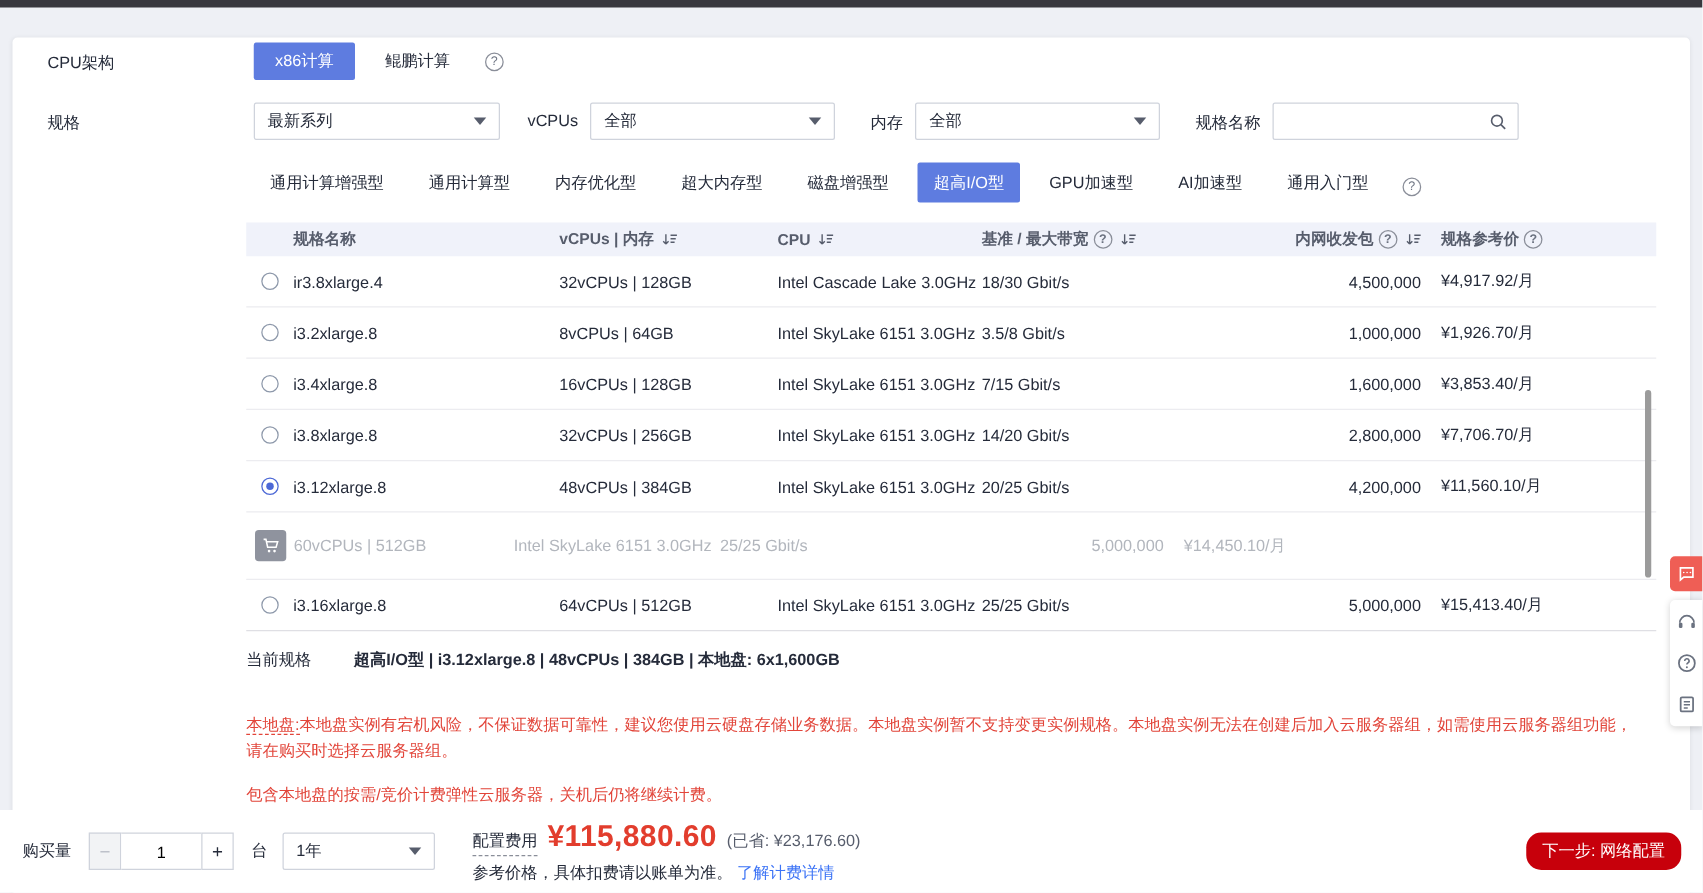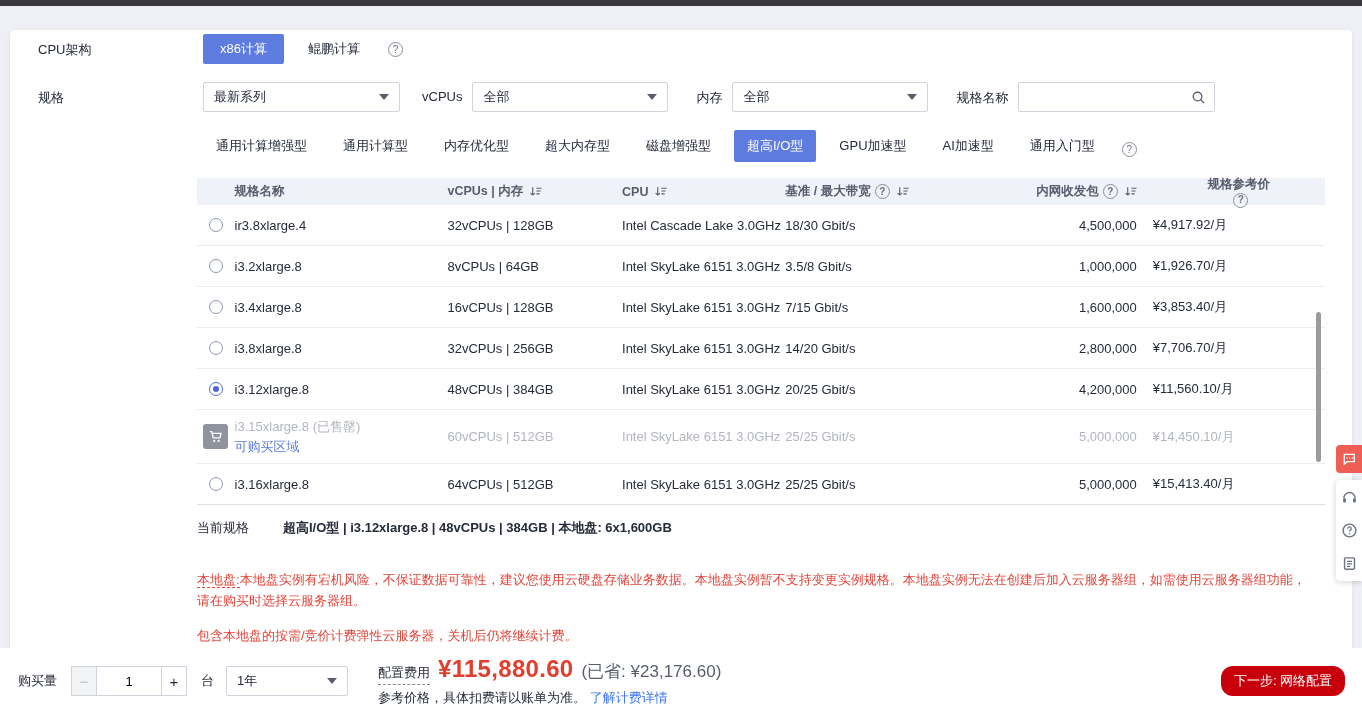--- a/index.html
+++ b/index.html
@@ -67,21 +67,21 @@
   .trow { display:flex; align-items:center; height:41px; border-bottom:1px solid #ececf0; }
   .trow.sold { height:54px; color:#b2b6bd; }
   .trow.sold .dim { color:#b2b6bd; }
   .trow.last { border-bottom:1px solid #dfdfe4; }
   .c0 { width:38px; display:flex; justify-content:center; }
   .c1 { width:215px; }
   .c2 { width:140px; }
   .c3 { width:165px;margin-left:36px; }
   .c4 { width:155px; }
   .c5 { width:200px; text-align:right; justify-content:flex-end !important; }
-  .c6 { width:190px; padding-left:16px;flex-direction:column; }
+  .c6 { width:190px; padding-left:16px; }
 
   .radio { width:14px; height:14px; border:1px solid #8d98aa; border-radius:50%; background:#fff; position:relative; cursor:pointer; }
   .radio.checked { border-color:#4c68d6; }
   .radio.checked::after {
     content:""; position:absolute; left:3px; top:3px; width:6px; height:6px;
     border-radius:50%; background:#4c68d6;
   }
 
   .sort-icon { margin-left:6px; display:inline-flex; }
   .cart-badge {
@@ -111,21 +111,21 @@
   .qty-input {
     width:64px; height:30px; border:1px solid #cfd3dc; border-left:none; border-right:none;
     text-align:center; font:inherit; outline:none;
   }
   .unit { margin:0 12px 0 14px; }
   .duration { width:122px; }
   .fee { margin-left:30px; }
   .fee-line1 { display:flex; align-items:baseline; }
   .fee-label { border-bottom:1px dashed #8a8e99; padding-bottom:2px; }
   .fee-price { color:#e23d2d; font-size:24px; font-weight:bold; margin:0 8px; letter-spacing:.3px; }
-  .fee-saved { color:#575d6c; font-size:17px; }
+  .fee-saved { color:#575d6c; font-size:13px; }
   .fee-line2 { margin-top:4px; }
   .fee-link { color:#3d74f6; cursor:pointer; }
   .next-btn {
     position:absolute; right:17px; top:18px; width:124px; height:30px;
     background:#c7000b; color:#fff; border:none; border-radius:12px;
     font:inherit; cursor:pointer;
   }
 
   .float-widget { position:absolute; right:0; top:445px; width:26px; z-index:5; }
   .chat-sq {
@@ -309,24 +309,20 @@
 
     <div class="trow sold">
       <div class="c0">
         <span class="cart-badge">
           <svg width="15" height="15" viewBox="0 0 24 24">
               <path d="M3 4h3l2.2 10H19l2-7H7" fill="none" stroke="#fff" stroke-width="2"></path>
               <circle cx="10" cy="19" r="1.7" fill="#fff"></circle>
               <circle cx="17" cy="19" r="1.7" fill="#fff"></circle>
             </svg>
         </span>
-      </div>
-      <div class="c1">
-        <div class="dim">i3.15xlarge.8 (已售罄)</div>
-        <div class="region-link">可购买区域</div>
       </div>
       <div class="c2 dim">60vCPUs | 512GB</div>
       <div class="c3 dim">Intel SkyLake 6151 3.0GHz</div>
       <div class="c4 dim">25/25 Gbit/s</div>
       <div class="c5 dim">5,000,000</div>
       <div class="c6 dim">¥14,450.10/月</div>
     </div>
 
     <div class="trow last">
       <div class="c0">

